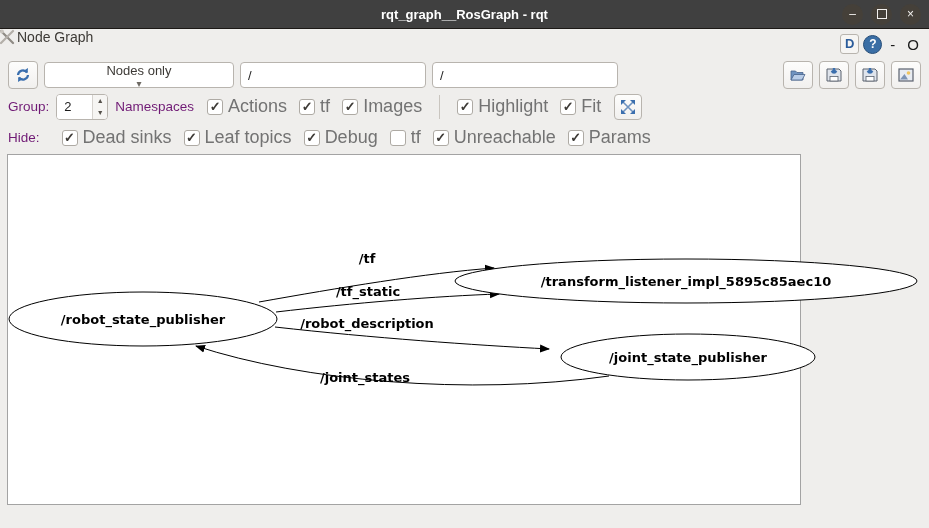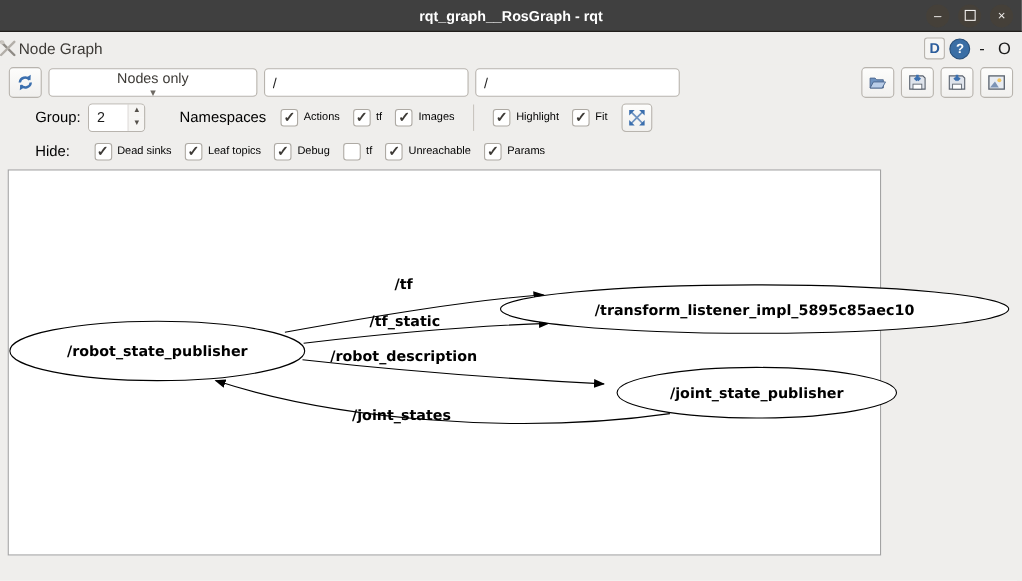--- a/index.html
+++ b/index.html
@@ -21,21 +21,21 @@
   }
   .winbtns{margin-left:auto;display:flex;gap:8px;padding-right:8px;z-index:2;}
   .winbtn{
     width:21px;height:21px;border-radius:50%;background:#454039;
     color:#f3f1ef;display:flex;align-items:center;justify-content:center;
     font-size:12px;line-height:1;cursor:default;
   }
   .winbtn .sq{width:8px;height:8px;border:1.4px solid #f3f1ef;display:block;}
   
   .plugin-header{
-    height:30px;display:flex;align-items:center;padding:0 6px 0 0;
+    height:30px;display:flex;padding:0 6px 0 0;
     background:#efeeec;
   }
   .tools-ico{width:16px;height:16px;margin-right:1px;flex:0 0 auto;}
   .plugin-title{font-size:14px;color:#3d3a36;}
   .ph-right{margin-left:auto;display:flex;align-items:center;gap:4px;}
   .dbtn{
     border:1px solid #b8b4ae;background:#f6f5f3;border-radius:3px;
     padding:0 4px;height:18px;line-height:17px;color:#2b5c9b;font-weight:bold;font-size:13px;
   }
   .helpbtn{
@@ -58,38 +58,38 @@
   .combo .arrow{color:#6e6a64;font-size:10px;}
   .tb-input{
     height:26px;width:186px;border:1px solid #b8b4ae;border-radius:4px;background:#fff;
     padding:0 7px;box-sizing:border-box;font-family:"Liberation Sans",sans-serif;font-size:13px;color:#1b1b1b;
     outline:none;
   }
   .tb-spacer{flex:1;}
   .icon16{width:18px;height:18px;display:block;}
   
   .optrow{height:31px;display:flex;align-items:center;padding:0 8px;gap:7px;}
-  .lbl{color:#000000;font-size:13.5px;margin-left:24px;}
+  .lbl{color:#701a75;font-size:13.5px;}
   .spin{
     height:26px;width:52px;border:1px solid #b8b4ae;border-radius:4px;background:#fff;
     display:flex;align-items:stretch;box-sizing:border-box;overflow:hidden;
   }
   .spin input{
     width:28px;border:none;outline:none;padding:0 0 0 7px;font-size:13px;
     font-family:"Liberation Sans",sans-serif;color:#1b1b1b;
   }
   .spin .btns{display:flex;flex-direction:column;border-left:1px solid #d6d3cf;flex:1;}
   .spin .sb{flex:1;display:flex;align-items:center;justify-content:center;font-size:7px;color:#55514b;background:#f6f5f3;}
   .cb{display:inline-flex;align-items:center;gap:5px;margin:0 6px 0 6px;}
   .cbbox{
     width:16px;height:16px;border:1px solid #aeaaa4;border-radius:3px;background:#fff;
     display:inline-flex;align-items:center;justify-content:center;
     font-size:13px;font-weight:bold;color:#3d3a36;line-height:1;box-sizing:border-box;
   }
-  .cbtxt{font-size:10px;color:#000000;}
+  .cbtxt{font-size:18px;color:#737373;}
   .vsep{width:1px;height:24px;background:#c9c5bf;margin:0 4px;}
   
   .canvas{
     position:absolute;left:7px;top:154px;width:794px;height:351px;
     background:#ffffff;border:1px solid #a3a3a3;box-sizing:border-box;
   }
   .canvas svg{display:block;}
   .gtext{font-family:"DejaVu Sans","Liberation Sans",sans-serif;font-size:13px;font-weight:bold;fill:#000;}
 </style>
 </head>

